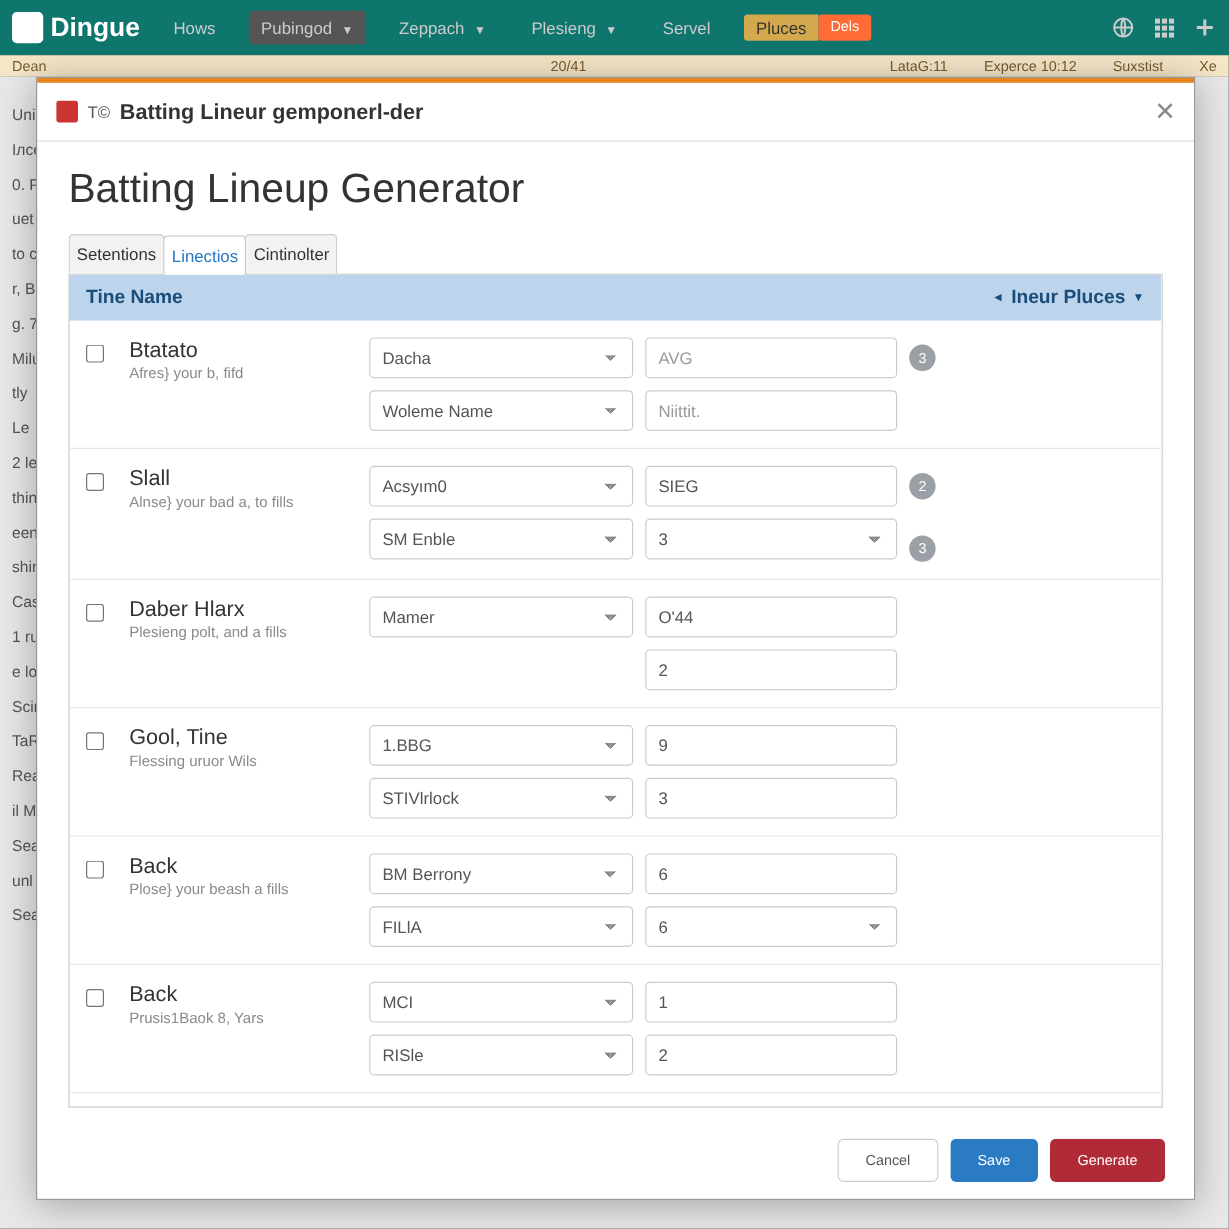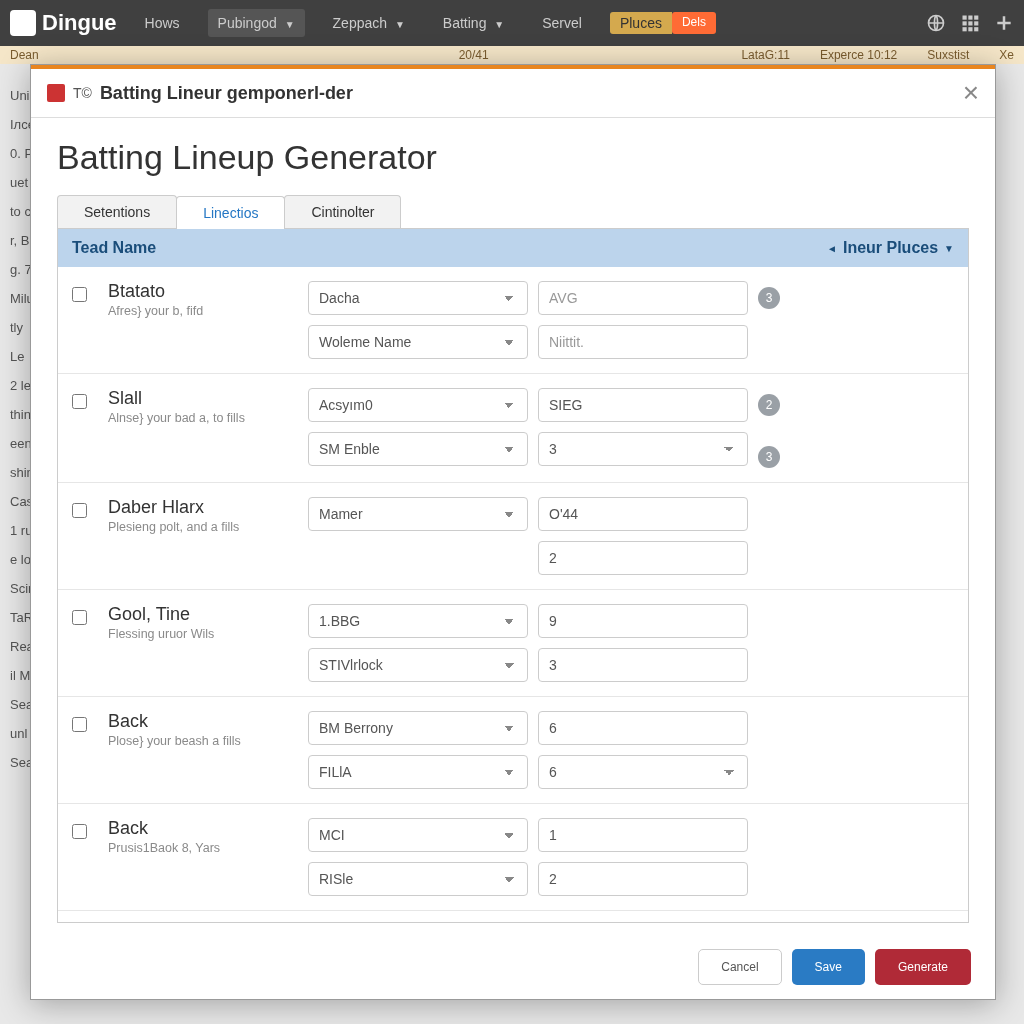--- a/index.html
+++ b/index.html
@@ -7,21 +7,21 @@
       font-family: Arial, Helvetica, sans-serif;
       background: #2a2a2a;
       width: 1024px;
       height: 1024px;
       overflow: hidden;
       position: relative;
       font-size: 14px;
     }
     
     .topnav {
-      background: #404040;
+      background: #0f766e;
       height: 46px;
       display: flex;
       align-items: center;
       padding: 0 10px;
       color: #ccc;
       gap: 18px;
     }
     .logo {
       font-size: 22px;
       font-weight: bold;
@@ -150,21 +150,21 @@
       font-weight: 400;
       color: #333;
       margin: 8px 0 18px 0;
     }
     
     .tabs {
       display: flex;
       border-bottom: 1px solid #ccc;
     }
     .tab {
-      padding: 8px 26px;
+      padding: 8px 6px;
       border: 1px solid #ccc;
       border-bottom: none;
       background: #f2f2f2;
       cursor: pointer;
       margin-right: -1px;
       border-radius: 4px 4px 0 0;
       color: #333;
     }
     .tab.active {
       background: #fff;
@@ -292,21 +292,21 @@
   <span class="nav-item">Hows</span>
   <span class="nav-item highlight">
     <span>Pubingod</span>
     <span class="nav-caret">▼</span>
   </span>
   <span class="nav-item">
     <span>Zeppach</span>
     <span class="nav-caret">▼</span>
   </span>
   <span class="nav-item">
-    <span>Batting</span>
+    <span>Plesieng</span>
     <span class="nav-caret">▼</span>
   </span>
   <span class="nav-item">Servel</span>
   <span style="display:flex">
     <span class="pill-left">Pluces</span>
     <span class="pill">Dels</span>
   </span>
   <div class="nav-right">
     <svg class="nav-icon" viewBox="0 0 24 24" fill="none" stroke="currentColor" stroke-width="2">
         <circle cx="12" cy="12" r="9"></circle>
@@ -379,21 +379,21 @@
     <div class="big-title">Batting Lineup Generator</div>
 
     <div class="tabs">
       <div class="tab">Setentions</div>
       <div class="tab active">Linectios</div>
       <div class="tab">Cintinolter</div>
     </div>
 
     <div class="panel">
       <div class="panel-header">
-        <span>Tead Name</span>
+        <span>Tine Name</span>
         <div class="right">
           <span class="caret-small">◄</span>
           <span>Ineur Pluces</span>
           <span class="caret-small">▼</span>
         </div>
       </div>
       <div id="player-rows">
           <div class="player-row">
             <div class="cb-col"><input type="checkbox" style=""></div>
             <div class="name-col">

